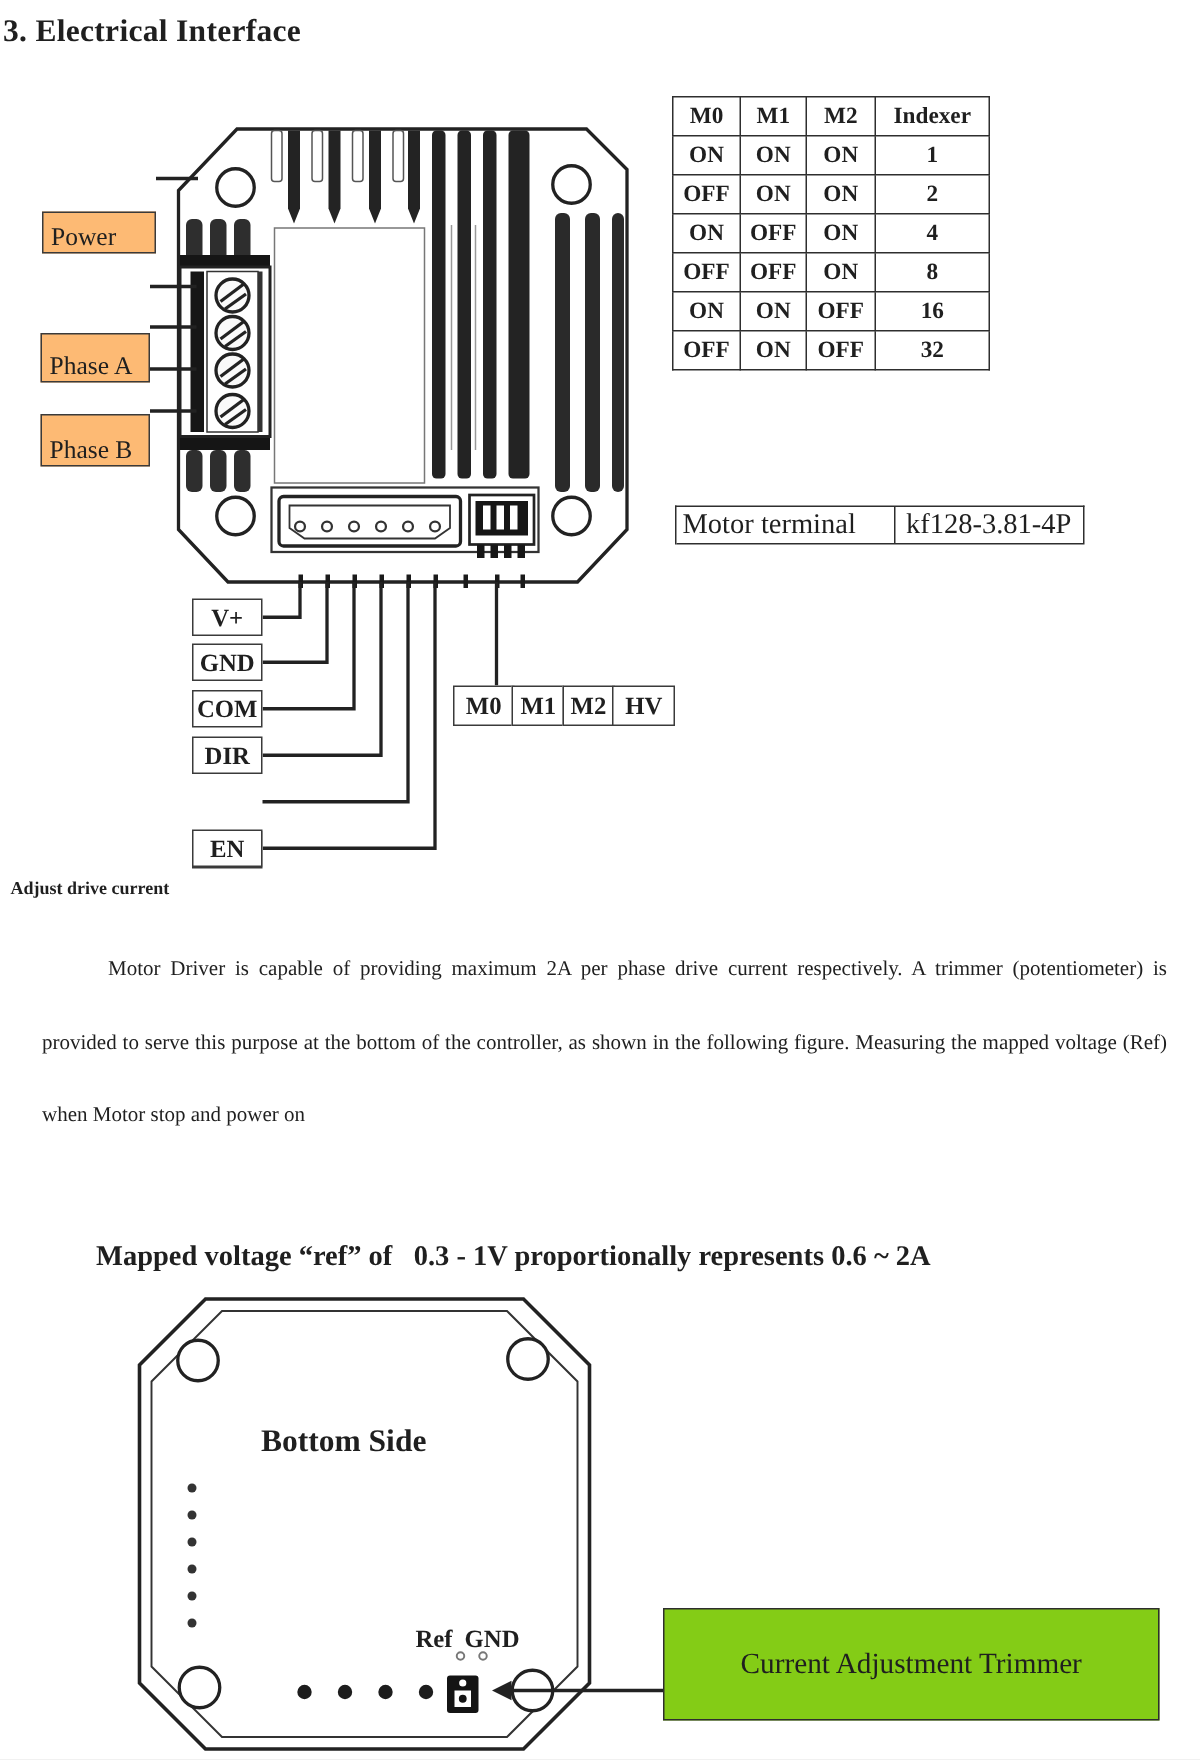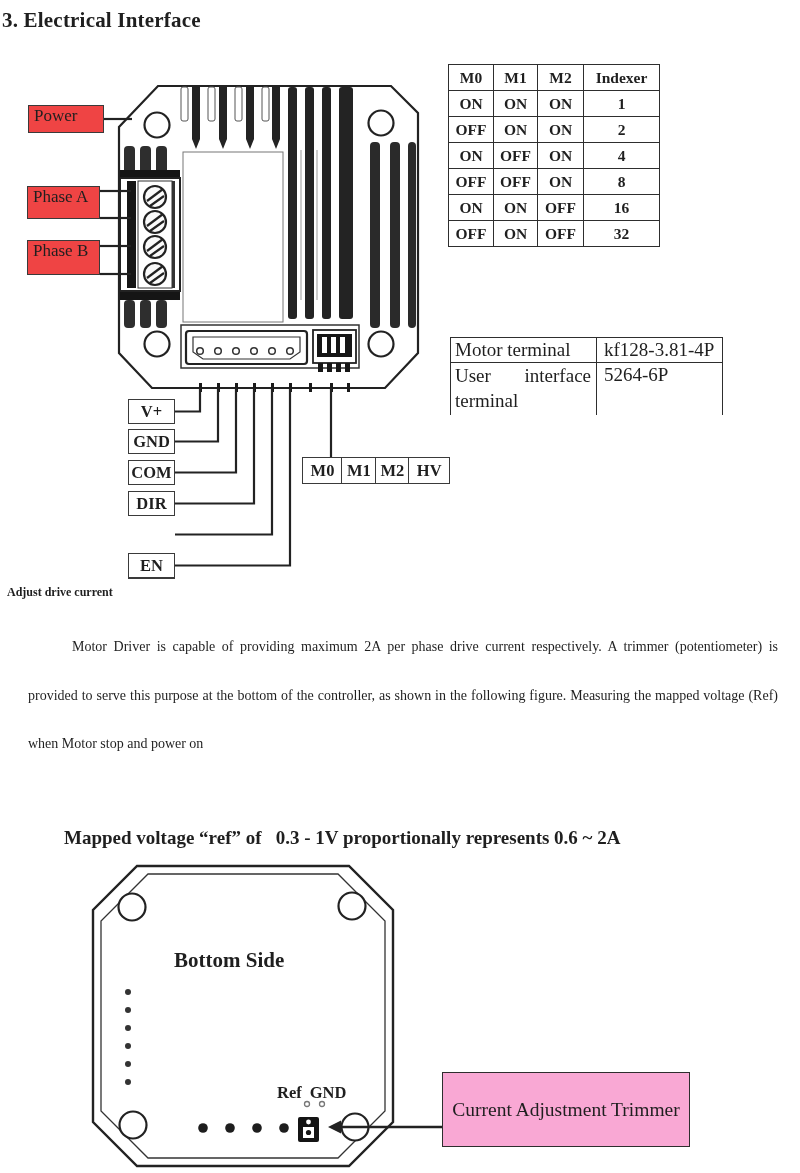--- a/index.html
+++ b/index.html
@@ -7,23 +7,24 @@
     position:relative;width:800px;height:1173px;background:#ffffff;
     font-family:"Liberation Serif","DejaVu Serif",serif;color:#1f1f1f;
     margin:0 auto;overflow:hidden;
   }
   .abs{position:absolute;}
   .doc-title{left:2px;top:8px;font-size:21px;font-weight:bold;letter-spacing:.2px;}
   svg{position:absolute;left:0;top:0;}
 
   
   .lblbox{
-    position:absolute;border:1.6px solid #3a3a3a;background:#ef4444;
-    display:flex;align-items:flex-start;font-size:17px;box-sizing:border-box;
+    position:absolute;border:1.6px solid #3a3a3a;background:#fdba74;
+    display:flex;align-items:flex-end;font-size:17px;box-sizing:border-box;
     padding-left:5px;
+    margin-top:36px;
   }
   .pinbox{
     position:absolute;left:128px;width:47px;height:25px;border:1.6px solid #3a3a3a;
     background:#fff;box-sizing:border-box;display:flex;align-items:center;
     justify-content:center;font-weight:bold;font-size:16.5px;
   }
   .mode-row{position:absolute;left:302px;top:457px;display:flex;}
   .mode-cell{
     border:1.6px solid #3a3a3a;background:#fff;box-sizing:border-box;height:27px;
     display:flex;align-items:center;justify-content:center;font-weight:bold;font-size:16.5px;
@@ -68,23 +69,23 @@
   .section-heading{left:7px;top:585px;font-size:12px;font-weight:bold;}
   .body-par{
     left:28px;top:623px;width:750px;font-size:14px;line-height:48.5px;
     text-align:justify;text-indent:44px;
   }
   .mapped-line{left:64px;top:827px;font-size:19px;font-weight:bold;white-space:pre;}
 
   .bottom-side-label{left:174px;top:948px;font-size:21px;font-weight:bold;}
   .refgnd{left:277px;top:1083px;display:flex;gap:8px;font-size:16.5px;font-weight:bold;}
   .callout{
-    position:absolute;left:442px;top:1072px;width:248px;height:75px;
+    position:absolute;left:442px;top:1072px;width:331px;height:75px;
     border:1.6px solid #2e2e2e;box-sizing:border-box;display:flex;
-    align-items:center;justify-content:center;font-size:19.5px;background:#f9a8d4;
+    align-items:center;justify-content:center;font-size:19.5px;background:#84cc16;
   }
 </style>
 </head>
 <body>
 
 <div class="page">
 
   <div class="abs doc-title">3. Electrical Interface</div>
 
   <svg width="470" height="600" viewBox="0 0 470 600">
@@ -284,24 +285,20 @@
     </tr>
   </tbody>
     </table>
 
 
   <div class="termtable">
     <div class="termrow first">
       <div class="termname">Motor terminal</div>
       <div class="termval">kf128-3.81-4P</div>
     </div>
-    <div class="termrow second">
-      <div class="termname">User interface terminal</div>
-      <div class="termval">5264-6P</div>
-    </div>
   </div>
 
   <div class="abs section-heading">Adjust drive current</div>
   <div class="abs body-par">Motor Driver is capable of providing maximum 2A per phase drive current respectively. A trimmer (potentiometer) is provided to serve this purpose at the bottom of the controller, as shown in the following figure. Measuring the mapped voltage (Ref) when Motor stop and power on</div>
   <div class="abs mapped-line">Mapped voltage “ref” of   0.3 - 1V proportionally represents 0.6 ~ 2A</div>
 
   <svg width="800" height="323" viewBox="0 850 800 323" style="top:850px;">
     <g>
       <path d="M137,866 H349 L393,910 V1122 L349,1166 H137 L93,1122 V910 Z" fill="#ffffff" stroke="#222" stroke-width="2.4"></path>
       <path d="M148,874 H338 L385,921 V1111 L338,1158 H148 L101,1111 V921 Z" fill="none" stroke="#333" stroke-width="1.3"></path>

